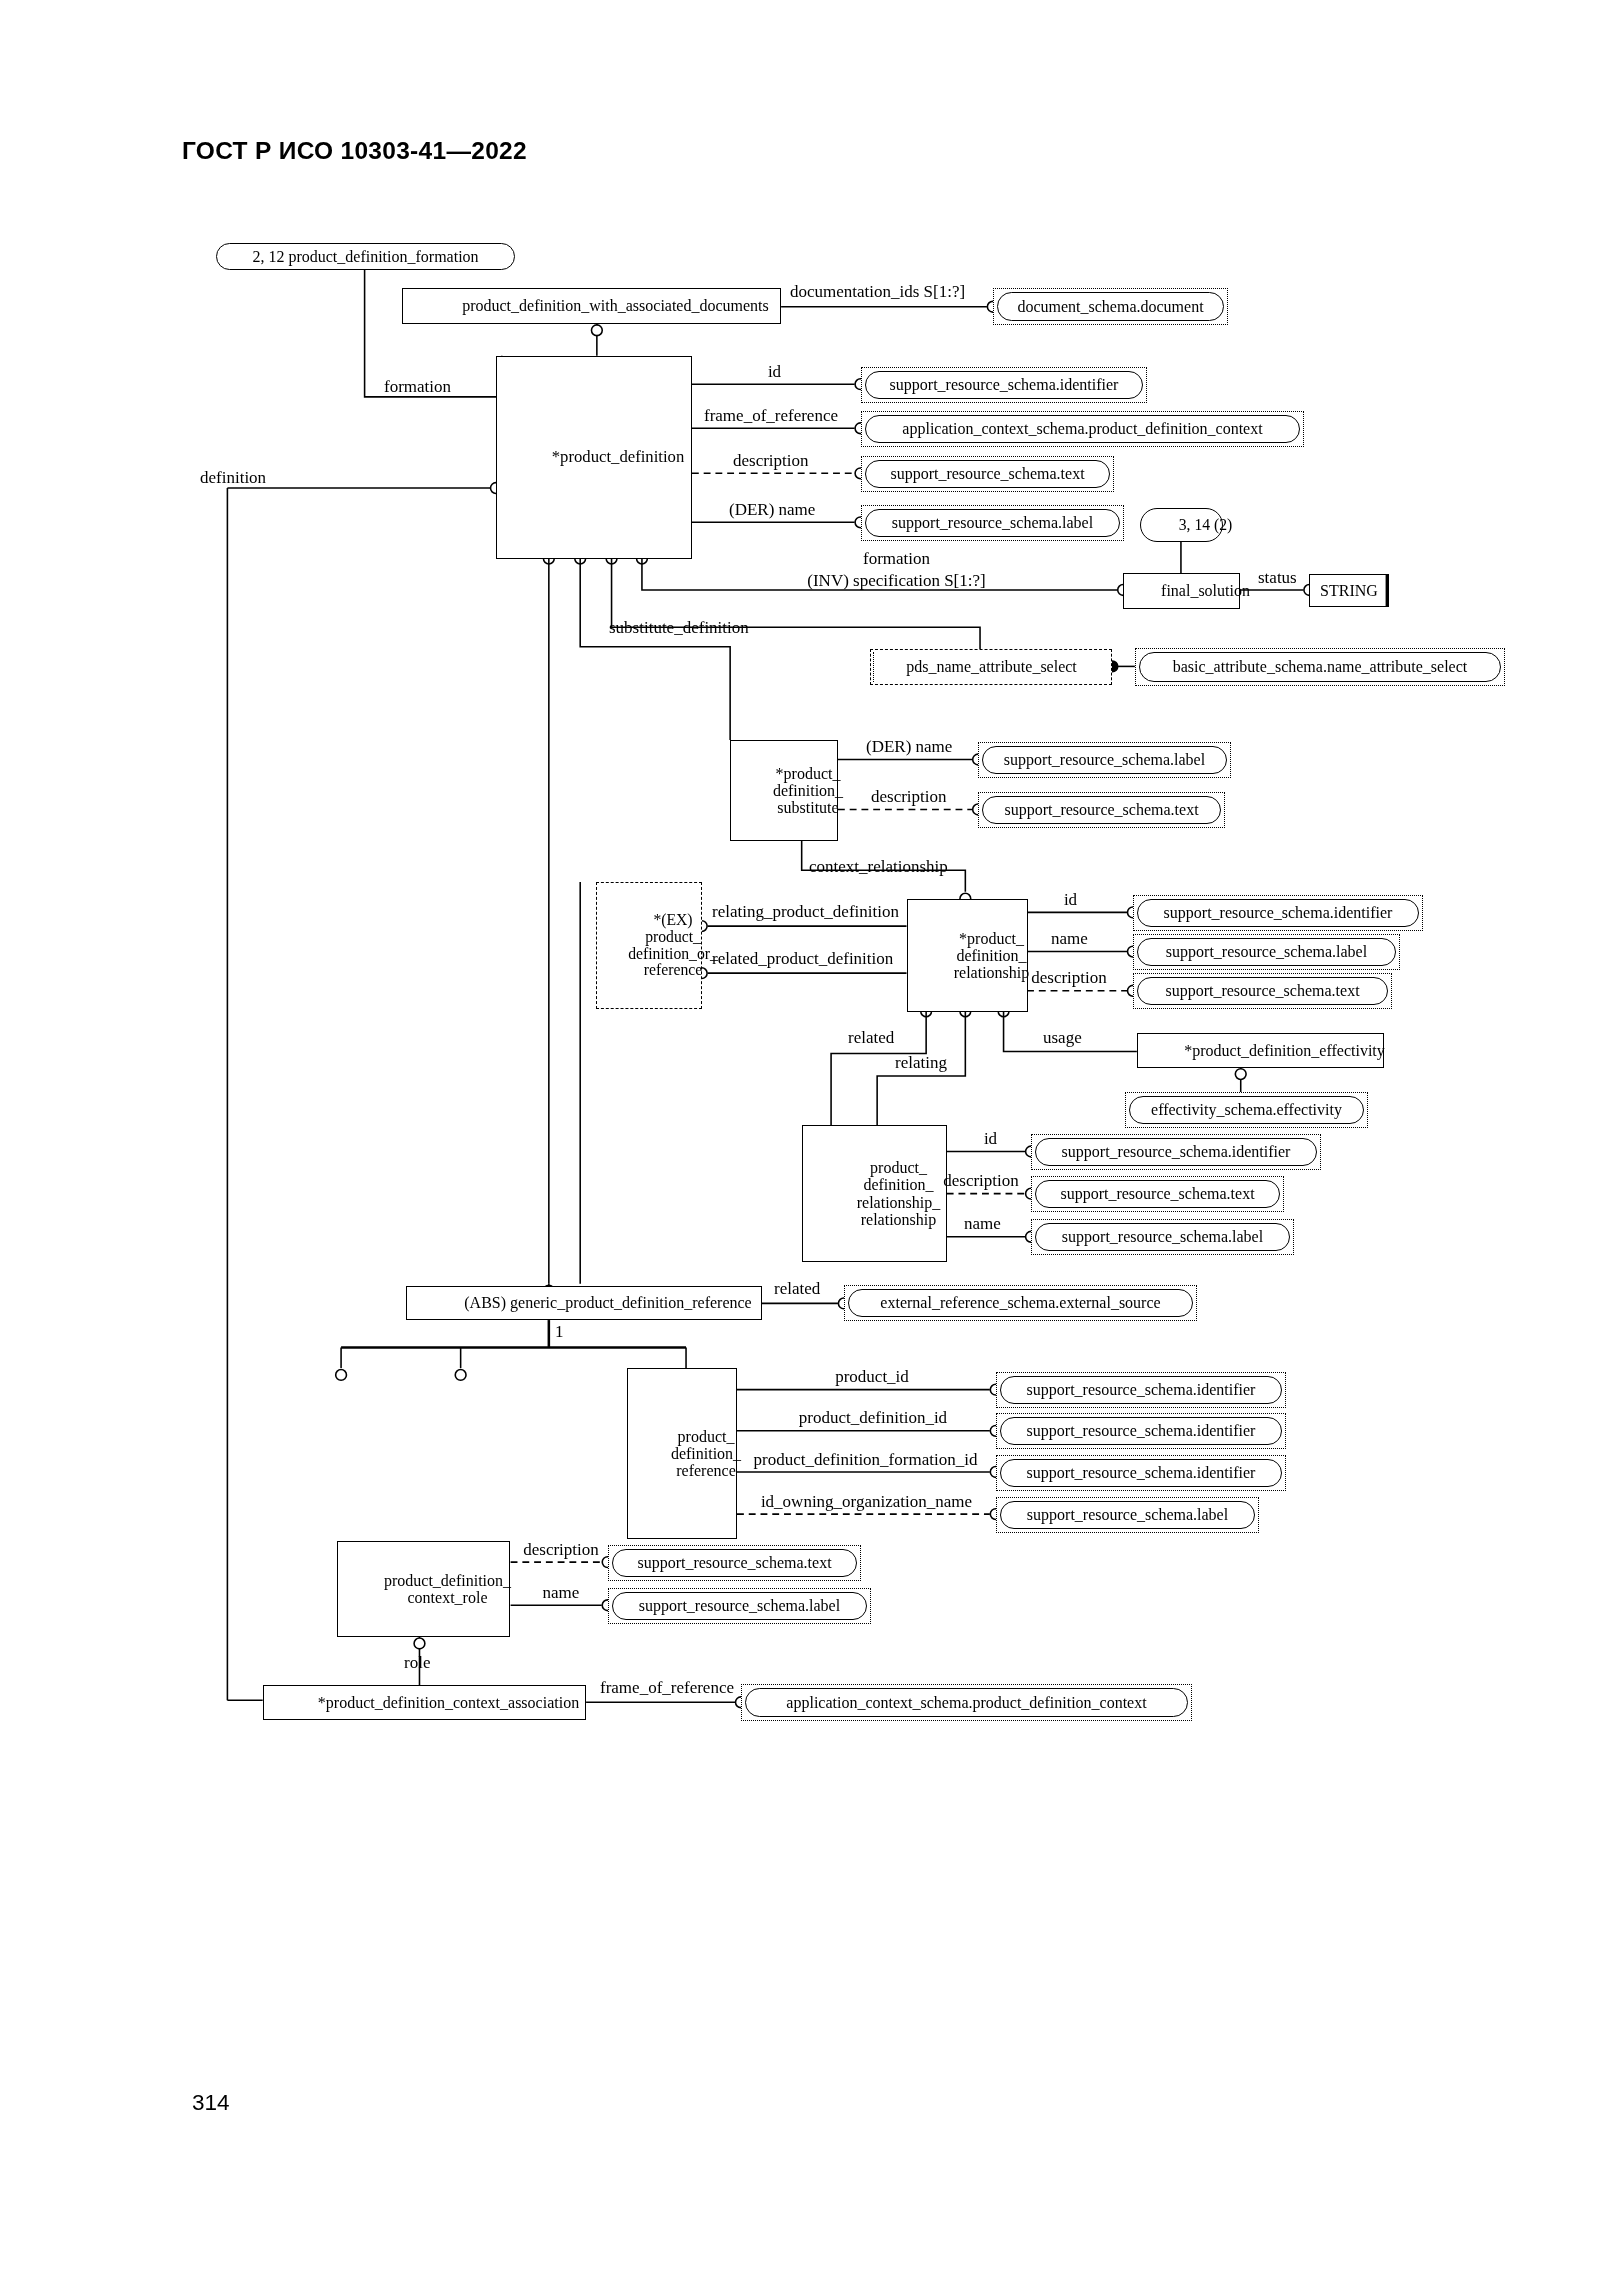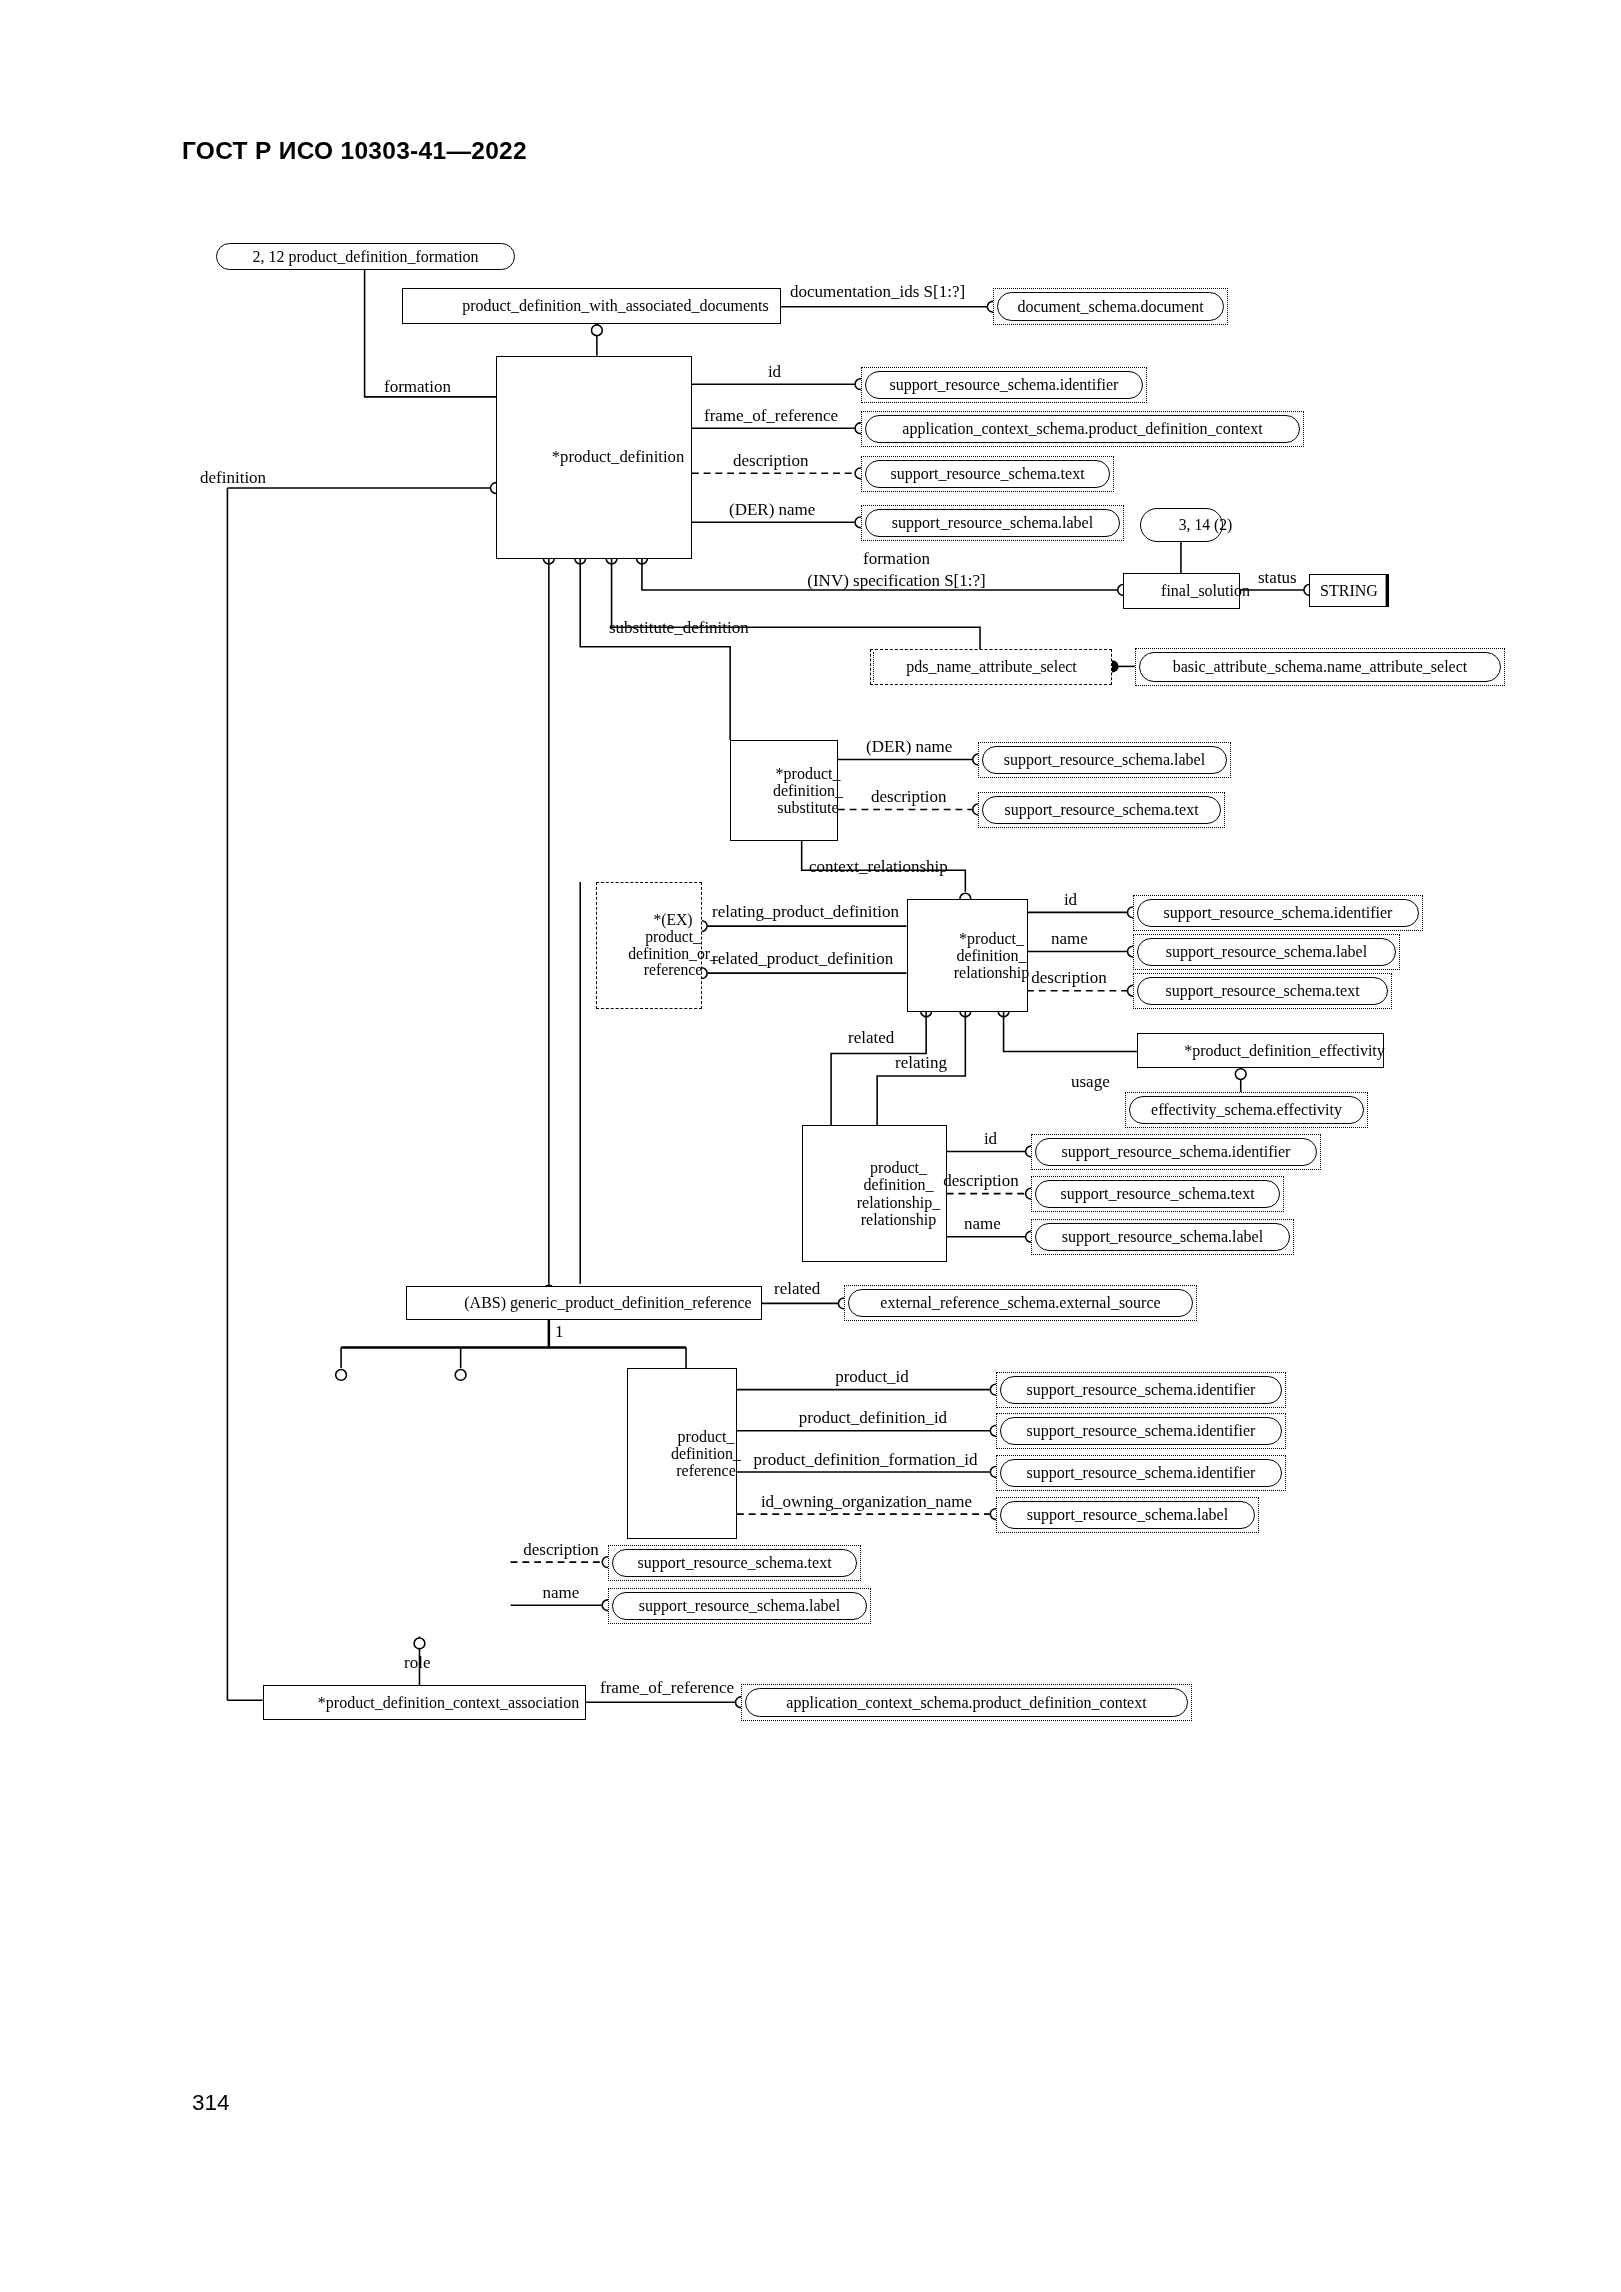--- a/index.html
+++ b/index.html
@@ -402,20 +402,22 @@
     <div class="node n-extref" style="left:996px; top:1413px; width:290px; height:36px;">
       <span class="inner">support_resource_schema.identifier</span>
     </div>
     <div class="node n-extref" style="left:996px; top:1455px; width:290px; height:36px;">
       <span class="inner">support_resource_schema.identifier</span>
     </div>
     <div class="node n-extref" style="left:996px; top:1497px; width:263px; height:36px;">
       <span class="inner">support_resource_schema.label</span>
     </div>
 
+    <div class="node n-entity" style="left:337px; top:1541px; width:173px; height:96px; white-space:pre-line;">product_definition_
+context_role</div>
 
     <div class="node n-extref" style="left:608px; top:1545px; width:253px; height:36px;">
       <span class="inner">support_resource_schema.text</span>
     </div>
     <div class="node n-extref" style="left:608px; top:1588px; width:263px; height:36px;">
       <span class="inner">support_resource_schema.label</span>
     </div>
 
     <div class="node n-entity nowrap" style="left:263px; top:1685px; width:323px; height:35px;">*product_definition_context_association</div>
 
@@ -446,21 +448,21 @@
 
     <div class="elabel" style="left:809px; top:858px;">context_relationship</div>
 
     <div class="elabel" style="left:712px; top:903px;">relating_product_definition</div>
     <div class="elabel" style="left:712px; top:950px;">related_product_definition</div>
 
     <div class="elabel center" style="left:1041px; top:891px; width:59px;">id</div>
     <div class="elabel center" style="left:1034px; top:930px; width:71px;">name</div>
     <div class="elabel center" style="left:1015px; top:969px; width:108px;">description</div>
 
-    <div class="elabel" style="left:1043px; top:1073px;margin-left:28px;">usage</div>
+    <div class="elabel" style="left:1043px; top:1029px;">usage</div>
 
     <div class="elabel" style="left:848px; top:1029px;">related</div>
     <div class="elabel" style="left:895px; top:1054px;">relating</div>
 
     <div class="elabel center" style="left:961px; top:1130px; width:59px;">id</div>
     <div class="elabel center" style="left:927px; top:1172px; width:108px;">description</div>
     <div class="elabel center" style="left:947px; top:1215px; width:71px;">name</div>
 
     <div class="elabel" style="left:774px; top:1280px;">related</div>
 

